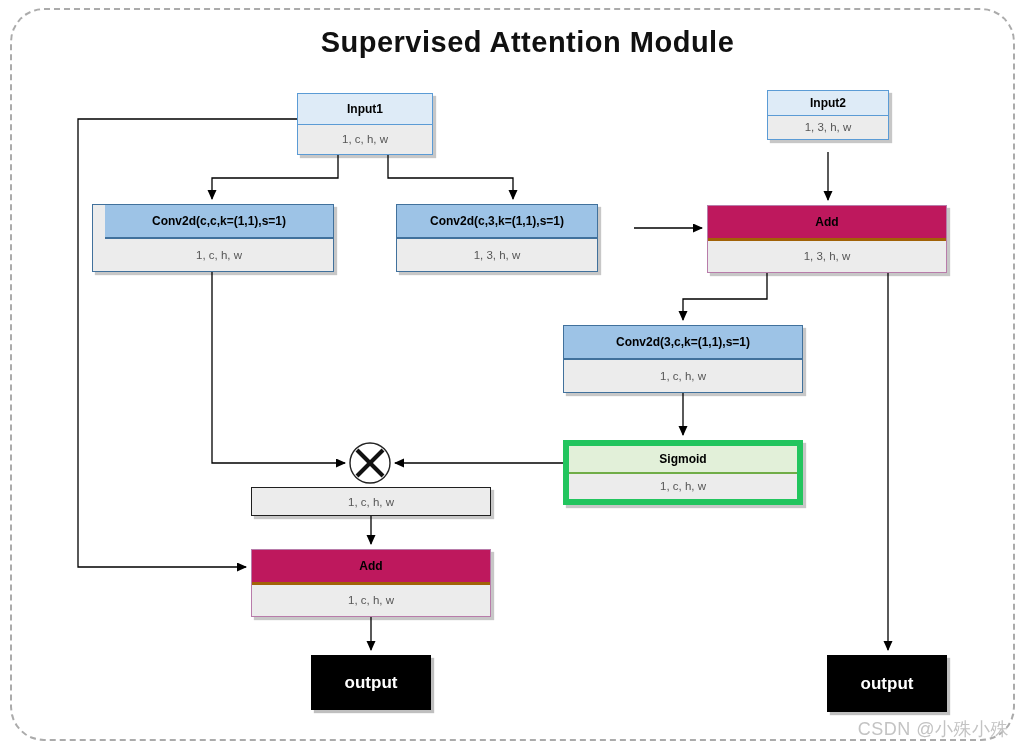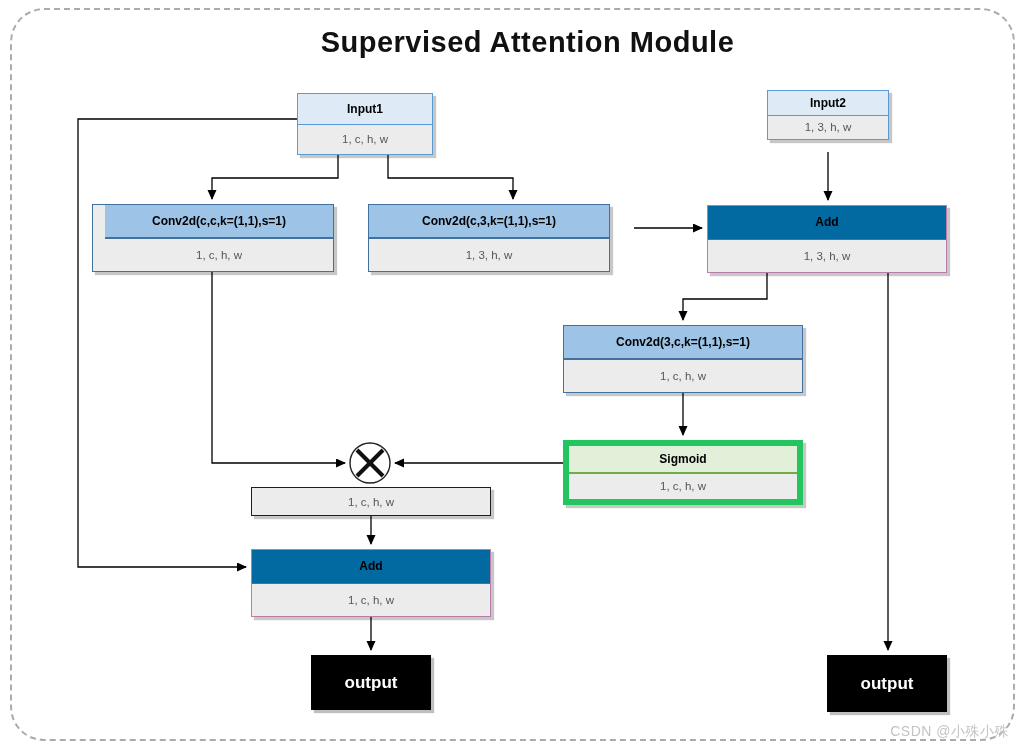--- a/index.html
+++ b/index.html
@@ -45,21 +45,21 @@
     display: flex; align-items: center; justify-content: center;
     font-size: 11.5px; color: #565656;
     background: #ececec;
   }
   
   .theme-input        { border: 1px solid #5b9bd5; }
   .theme-input .hdr   { background: #deebf7; border-bottom: 1px solid #5b9bd5; }
   .theme-conv         { border: 1px solid #41719c; }
   .theme-conv .hdr    { background: #9dc3e6; border-bottom: 2px solid #41719c; }
   .theme-add          { border: 1px solid #b87caa; }
-  .theme-add .hdr     { background: #0369a1; border-bottom: 1px solid #a16207; }
+  .theme-add .hdr     { background: #be185d; border-bottom: 3px solid #a16207; }
   .theme-sigmoid      { border: 6px solid #22c55e; }
   .theme-sigmoid .hdr { background: #e2f0d9; border-bottom: 2px solid #70ad47; }
   .plainbox {
     position: absolute;
     box-sizing: border-box;
     border: 1px solid #1f1f1f;
     background: #ececec;
     display: flex; align-items: center; justify-content: center;
     font-size: 11.5px; color: #565656;
     box-shadow: 3px 3px 1px rgba(0,0,0,0.22);
@@ -68,36 +68,36 @@
     position: absolute;
     background: #000000;
     display: flex; align-items: center; justify-content: center;
     color: #ffffff; font-size: 17px; font-weight: bold;
     box-shadow: 3px 3px 1px rgba(0,0,0,0.25);
   }
   
   #n-input1   { left: 297px; top:  93px; width: 136px; height: 62px; }
   #n-input2   { left: 767px; top:  90px; width: 122px; height: 50px; }
   #n-conv-cc  { left:  92px; top: 204px; width: 242px; height: 68px; padding-left: 12px; }
-  #n-conv-c3  { left: 368px; top: 204px; width: 242px; height: 68px; }
+  #n-conv-c3  { left: 396px; top: 204px; width: 202px; height: 68px; }
   #n-add-top  { left: 707px; top: 205px; width: 240px; height: 68px; }
   #n-conv-3c  { left: 563px; top: 325px; width: 240px; height: 68px; }
   #n-sigmoid  { left: 563px; top: 440px; width: 240px; height: 65px; }
   #n-mulres   { left: 251px; top: 487px; width: 240px; height: 29px; }
   #n-add-bot  { left: 251px; top: 549px; width: 240px; height: 68px; }
   #n-out-l    { left: 311px; top: 655px; width: 120px; height: 55px; }
   #n-out-r    { left: 827px; top: 655px; width: 120px; height: 57px; }
   .wires {
     position: absolute; left: 0; top: 0;
     pointer-events: none;
   }
   .watermark {
     position: absolute;
     right: 16px; bottom: 8px;
-    font-size: 14px; color: #c3c3c3;
+    font-size: 18px; color: #c3c3c3;
     letter-spacing: 0.5px;
   }
 </style>
 </head>
 <body>
 
 <div class="canvas">
 
   <div class="page-border"></div>
 

